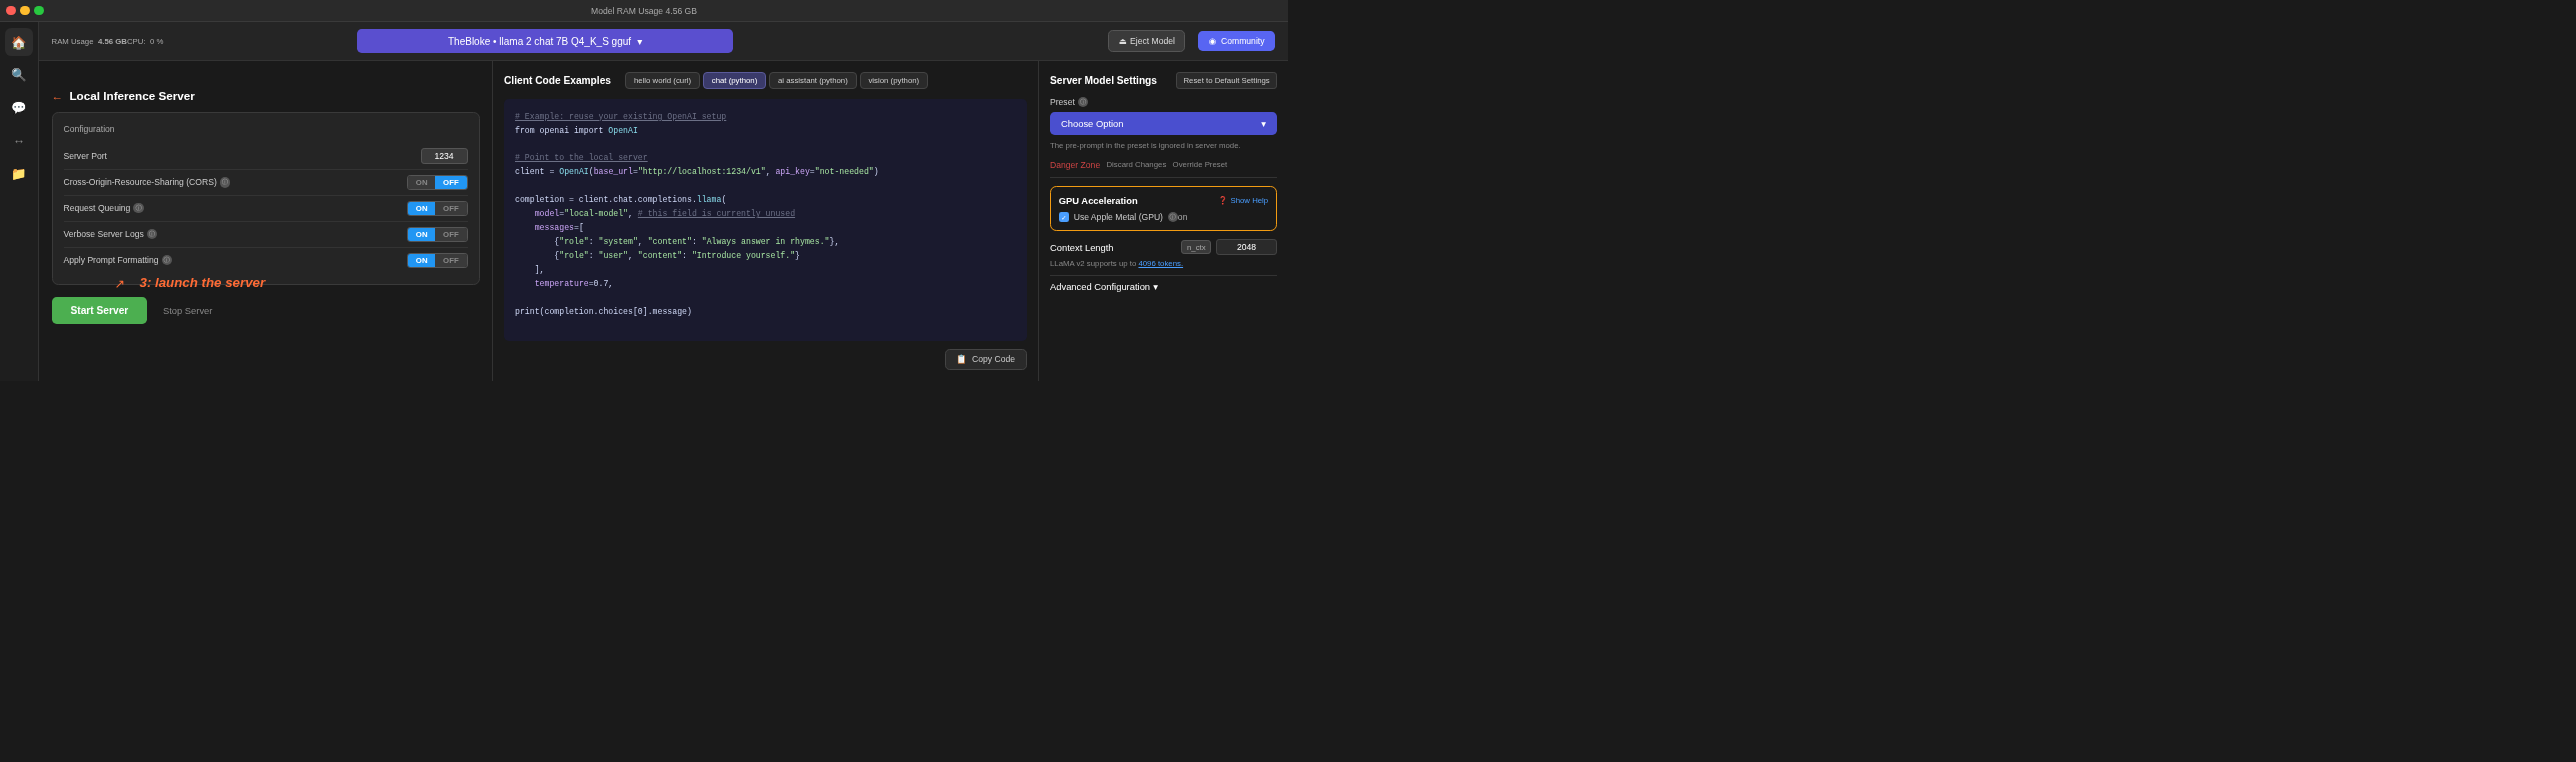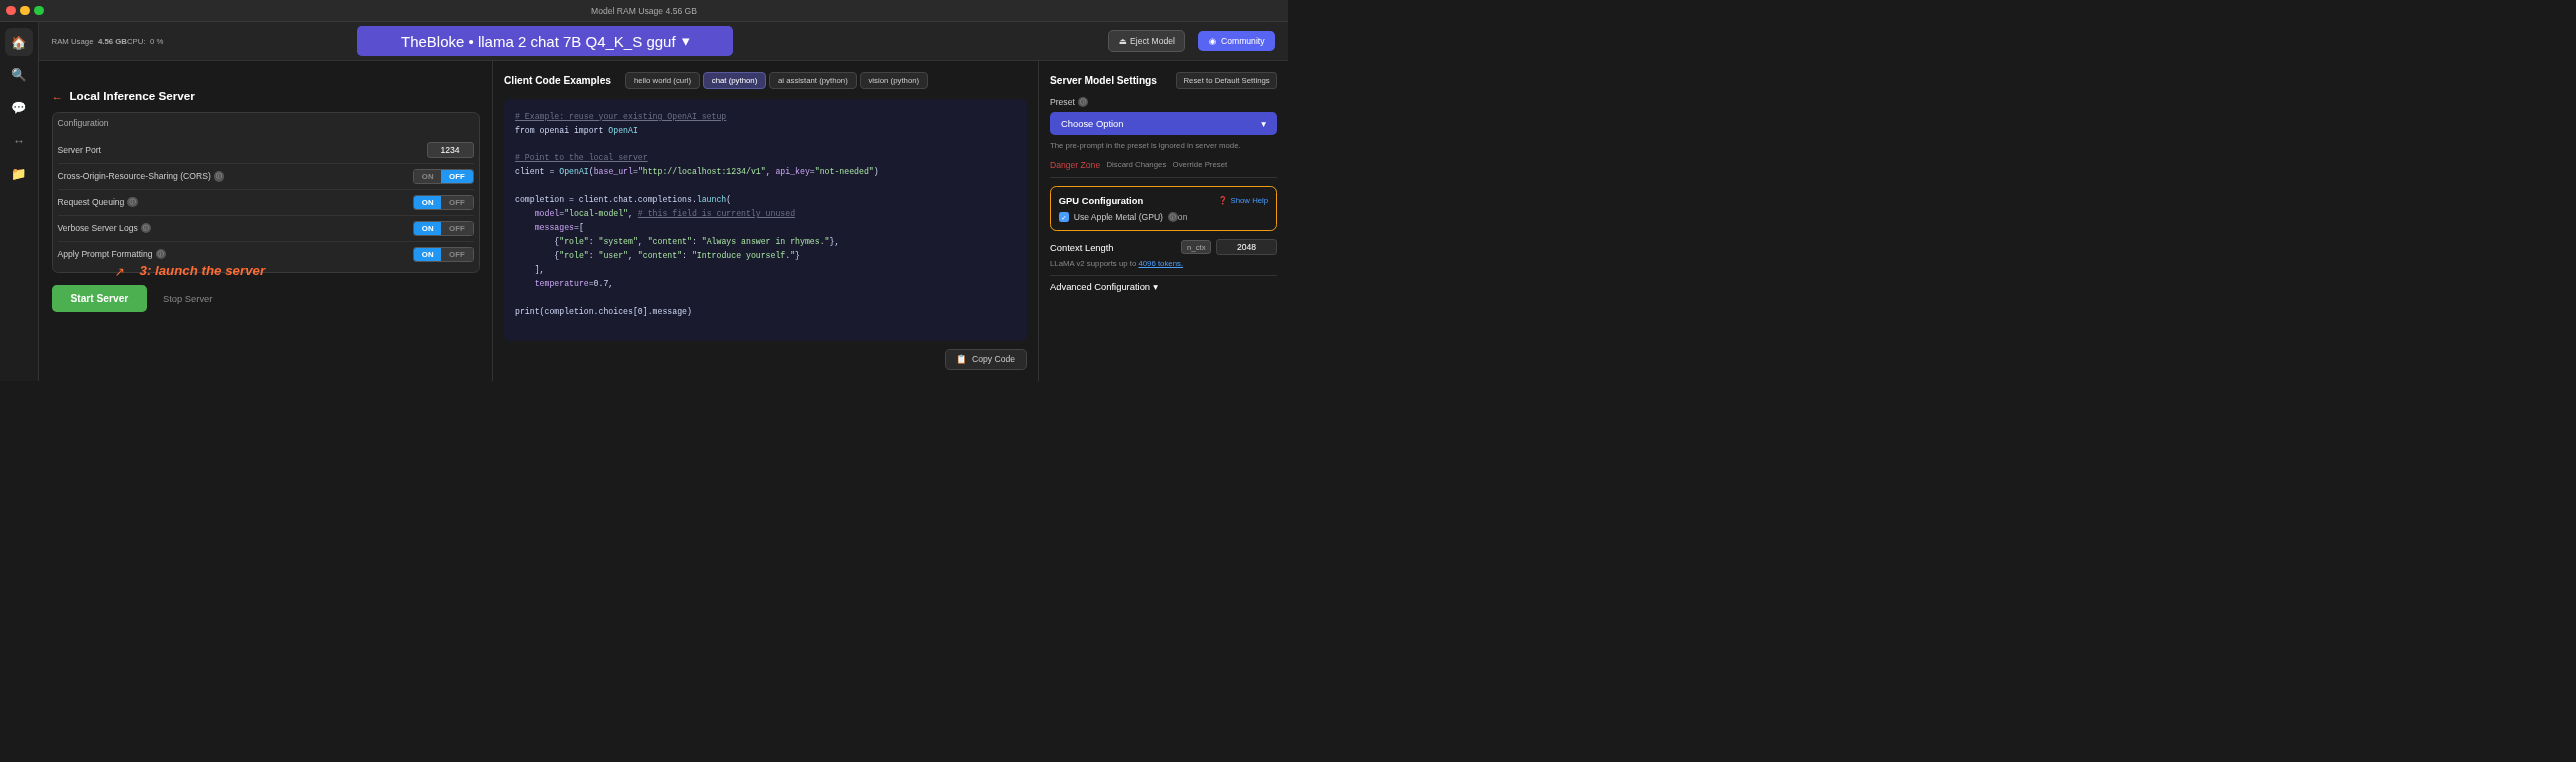--- a/index.html
+++ b/index.html
@@ -101,21 +101,21 @@
       color: #aaa;
       min-width: 78px;
     }
     .model-selector {
       flex: 1;
       max-width: 376px;
       background: #5a4fcf;
       border: none;
       border-radius: 4.7px;
       color: #fff;
-      font-size: 15px;
+      font-size: 10px;
       padding: 6.3px 12.5px;
       display: flex;
       align-items: center;
       justify-content: center;
       cursor: pointer;
       gap: 6.3px;
       margin: 0 auto;
     }
     .eject-btn {
       background: #3a3a3a;
@@ -173,21 +173,21 @@
     .section-desc {
       font-size: 8.6px;
       color: #888;
       line-height: 1.6;
     }
 
     .config-box {
       background: #252525;
       border: 0.8px solid #3a3a3a;
       border-radius: 6.3px;
-      padding: 5px;
+      padding: 11px;
     }
     .config-title {
       font-size: 8.6px;
       color: #aaa;
       margin-bottom: 9.4px;
     }
     .config-row {
       display: flex;
       align-items: center;
       justify-content: space-between;
@@ -647,21 +647,21 @@
           </div>
         </div>
 
         <div class="code-block">
           <div class="code-comment"># Example: reuse your existing OpenAI setup</div>
           <div>from openai import <span style="color:#89dceb;">OpenAI</span></div>
           <div>&nbsp;</div>
           <div class="code-comment"># Point to the local server</div>
           <div>client = <span style="color:#89dceb;">OpenAI</span>(<span style="color:#cba6f7;">base_url</span>=<span style="color:#a6e3a1;">"http://localhost:1234/v1"</span>, <span style="color:#cba6f7;">api_key</span>=<span style="color:#a6e3a1;">"not-needed"</span>)</div>
           <div>&nbsp;</div>
-          <div>completion = client.chat.completions.<span style="color:#89dceb;">launch</span>(</div>
+          <div>completion = client.chat.completions.<span style="color:#89dceb;">llama</span>(</div>
           <div>&nbsp;&nbsp;&nbsp;&nbsp;<span style="color:#cba6f7;">model</span>=<span style="color:#a6e3a1;">"local-model"</span>, <span class="code-comment"># this field is currently unused</span></div>
           <div>&nbsp;&nbsp;&nbsp;&nbsp;<span style="color:#cba6f7;">messages</span>=[</div>
           <div>&nbsp;&nbsp;&nbsp;&nbsp;&nbsp;&nbsp;&nbsp;&nbsp;{<span style="color:#a6e3a1;">"role"</span>: <span style="color:#a6e3a1;">"system"</span>, <span style="color:#a6e3a1;">"content"</span>: <span style="color:#a6e3a1;">"Always answer in rhymes."</span>},</div>
           <div>&nbsp;&nbsp;&nbsp;&nbsp;&nbsp;&nbsp;&nbsp;&nbsp;{<span style="color:#a6e3a1;">"role"</span>: <span style="color:#a6e3a1;">"user"</span>, <span style="color:#a6e3a1;">"content"</span>: <span style="color:#a6e3a1;">"Introduce yourself."</span>}</div>
           <div>&nbsp;&nbsp;&nbsp;&nbsp;],</div>
           <div>&nbsp;&nbsp;&nbsp;&nbsp;<span style="color:#cba6f7;">temperature</span>=0.7,</div>
           <div>&nbsp;</div>
           <div>print(completion.choices[0].message)</div>
         </div>
 
@@ -695,21 +695,21 @@
           <span class="danger-label">Danger Zone</span>
           <button class="discard-btn">Discard Changes</button>
           <button class="override-btn">Override Preset</button>
         </div>
 
         <div class="divider"></div>
 
         <div class="gpu-section" style="position:relative;">
 
           <div class="gpu-header">
-            <span class="gpu-title">GPU Configuration</span>
+            <span class="gpu-title">GPU Acceleration</span>
             <button class="show-help-btn">
               <span>❓</span>
               <span>Show Help</span>
             </button>
           </div>
           <div class="gpu-row">
             <div class="gpu-label">
               <div class="checkbox">✓</div>
               <span>Use Apple Metal (GPU)</span>
               <span class="info-icon">ⓘ</span>

